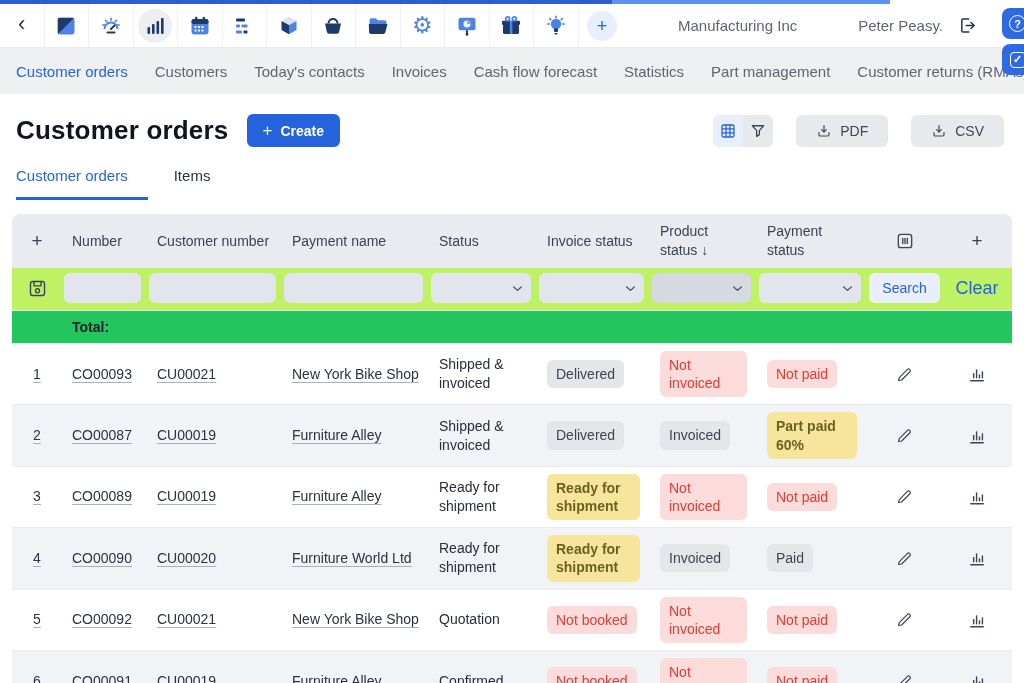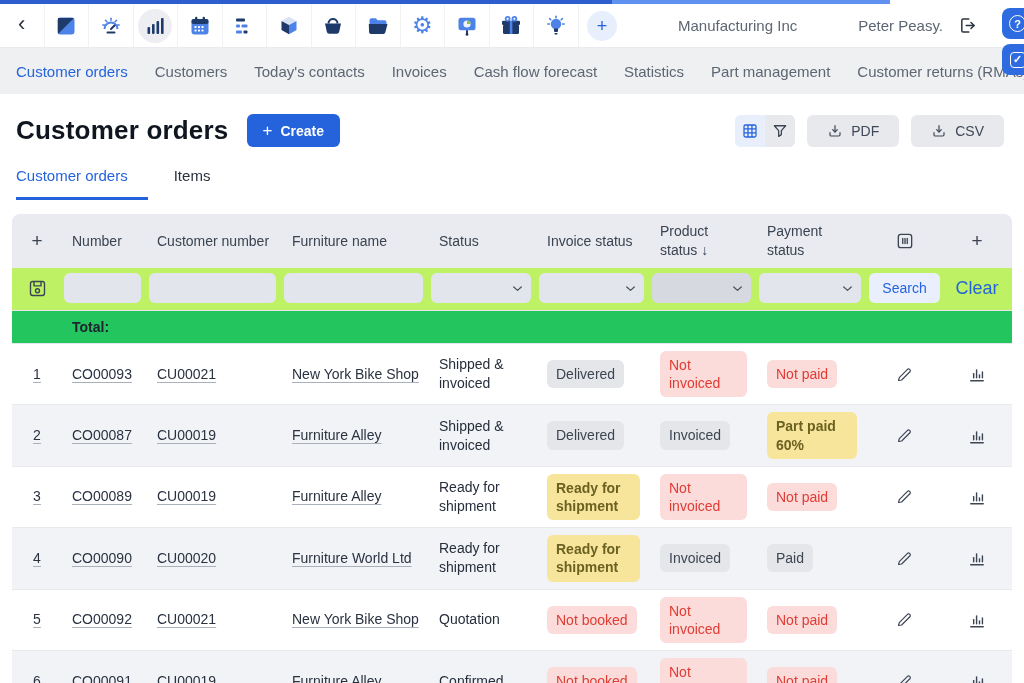--- a/index.html
+++ b/index.html
@@ -42,21 +42,21 @@
   .nav-item { font-size:15px; color:#5d6673; text-decoration:none; cursor:pointer; white-space:nowrap; }
   .nav-item.active { color:#2563dd; }
 
   
   .title-row { display:flex; align-items:center; padding:20px 16px 0 16px; }
   .page-title { font-size:26px; font-weight:600; color:#10161f; letter-spacing:.2px; }
   .create-btn { margin-left:18px; height:33px; padding:0 16px; background:#2563dd; color:#fff;
     border:none; border-radius:6px; font-size:14px; font-weight:bold; display:flex;
     align-items:center; gap:8px; cursor:pointer; }
   .create-btn .plus { font-size:17px; font-weight:400; }
-  .title-actions { margin-left:auto; display:flex; align-items:flex-start; gap:12px; }
+  .title-actions { margin-left:auto; display:flex; align-items:flex-start; gap:23px; }
   .seg-ctl { display:flex; background:#e7e9ed; border-radius:6px; padding:0; overflow:hidden; }
   .seg-btn { width:30px; height:32px; border:none; background:#e7e9ed; display:flex;
     align-items:center; justify-content:center; cursor:pointer; }
   .seg-btn.selected { background:#e8eefb; }
   .dl-btn { height:32px; padding:0 20px; background:#e7e9ed; border:none; border-radius:6px;
     font-size:14px; color:#3f4856; display:flex; align-items:center; gap:8px; cursor:pointer; }
   .dl-btn.csv { margin-right:4px; }
 
   
   .tabs { display:flex; gap:26px; padding:20px 16px 0 16px; }
@@ -314,21 +314,21 @@
         <div class="tab active">Customer orders</div>
         <div class="tab">Items</div>
       </div>
 
     <section class="table">
 
       <div class="grid-row thead">
         <button class="th-plus center">+</button>
         <div class="th">Number</div>
         <div class="th">Customer number</div>
-        <div class="th">Furniture name</div>
+        <div class="th">Payment name</div>
         <div class="th">Status</div>
         <div class="th">Invoice status</div>
         <div class="th">Product status ↓</div>
         <div class="th">Payment status</div>
         <button class="th-icon-btn center">
           <svg viewBox="0 0 24 24" width="20" height="20" fill="none" stroke="#3c4554" stroke-width="1.6">
             <rect x="4" y="4" width="16" height="16" rx="3"></rect>
               <path d="M9.3 8.5v7M12 8.5v7M14.7 8.5v7"></path>
           </svg>
         </button>

